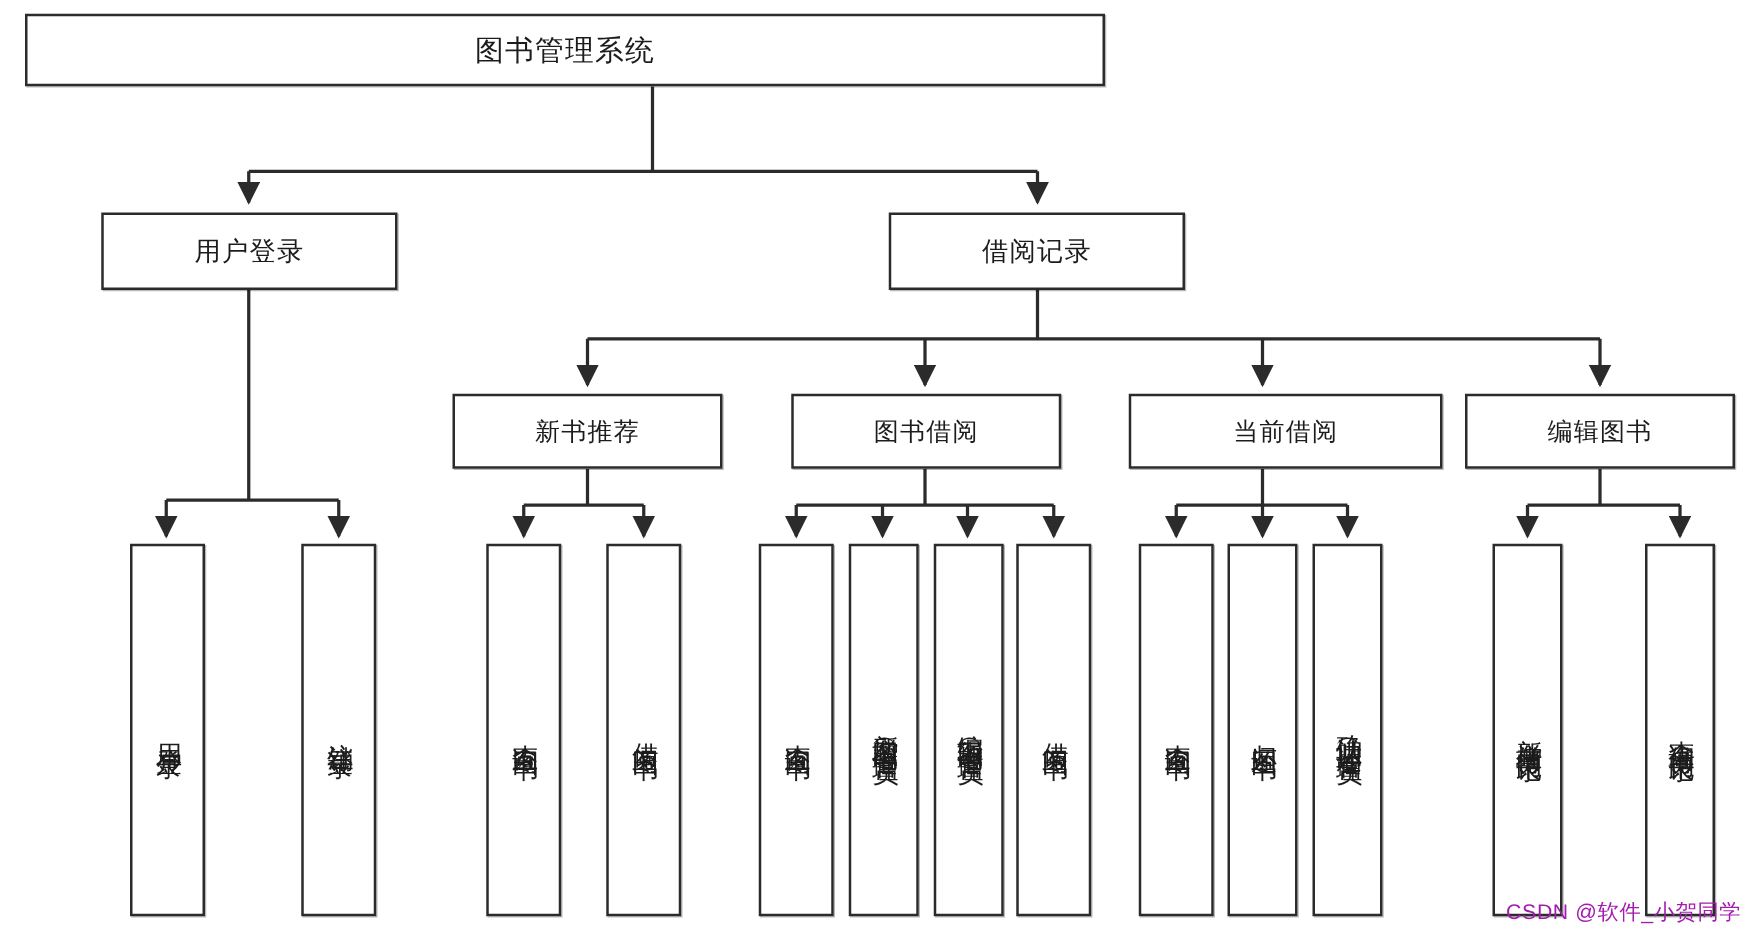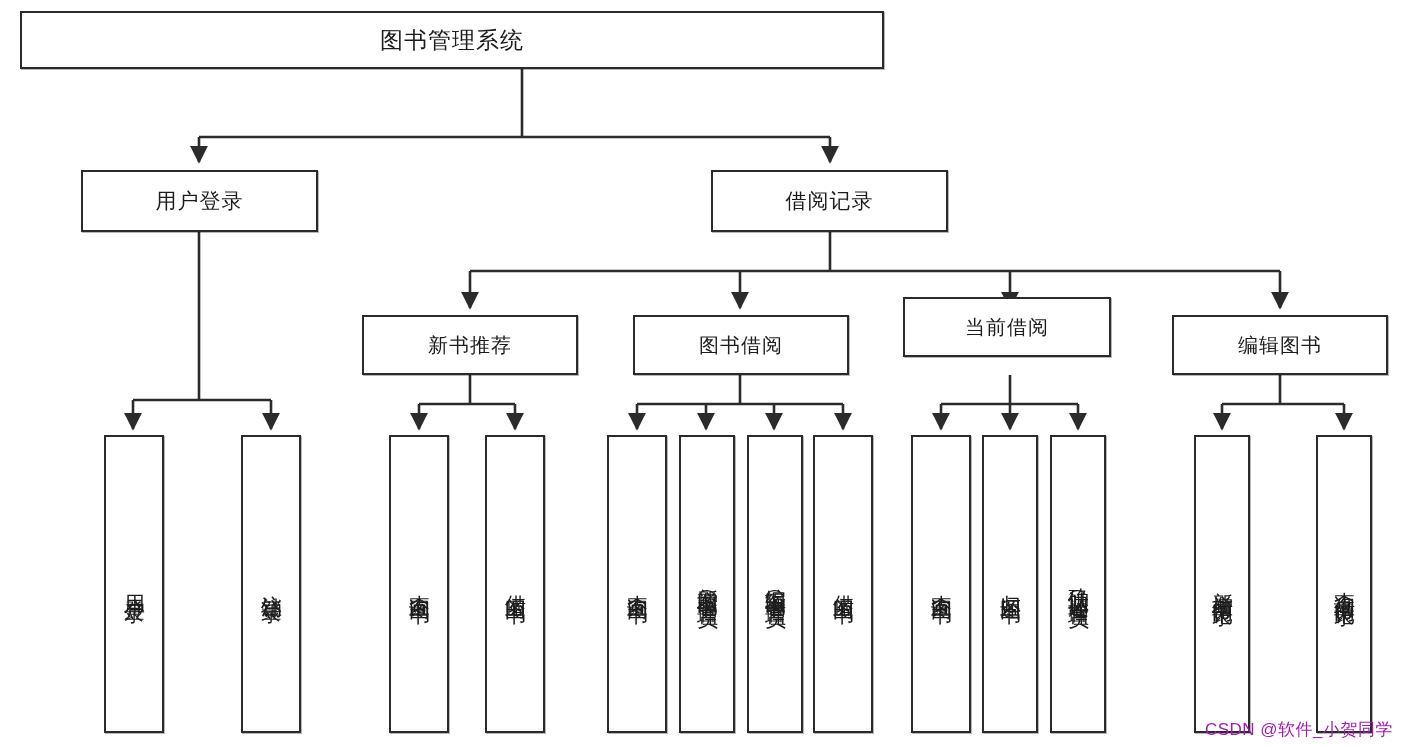--- a/index.html
+++ b/index.html
@@ -142,21 +142,21 @@
   <div class="node lvl2" style="left:711px; top:170px; width:237px; height:62px;">
     <span>借阅记录</span>
   </div>
 
   <div class="node lvl3" style="left:362px; top:315px; width:216px; height:60px;">
     <span>新书推荐</span>
   </div>
   <div class="node lvl3" style="left:633px; top:315px; width:216px; height:60px;">
     <span>图书借阅</span>
   </div>
-  <div class="node lvl3" style="left:903px; top:297px; width:208px; height:60px;">
+  <div class="node lvl3" style="left:903px; top:315px; width:251px; height:60px;">
     <span>当前借阅</span>
   </div>
   <div class="node lvl3" style="left:1172px; top:315px; width:216px; height:60px;">
     <span>编辑图书</span>
   </div>
 
   <div class="node leaf" style="left:104px; top:435px; width:60px; height:298px;">
     <span class="vtext">用户登录</span>
   </div>
   <div class="node leaf" style="left:241px; top:435px; width:60px; height:298px;">

